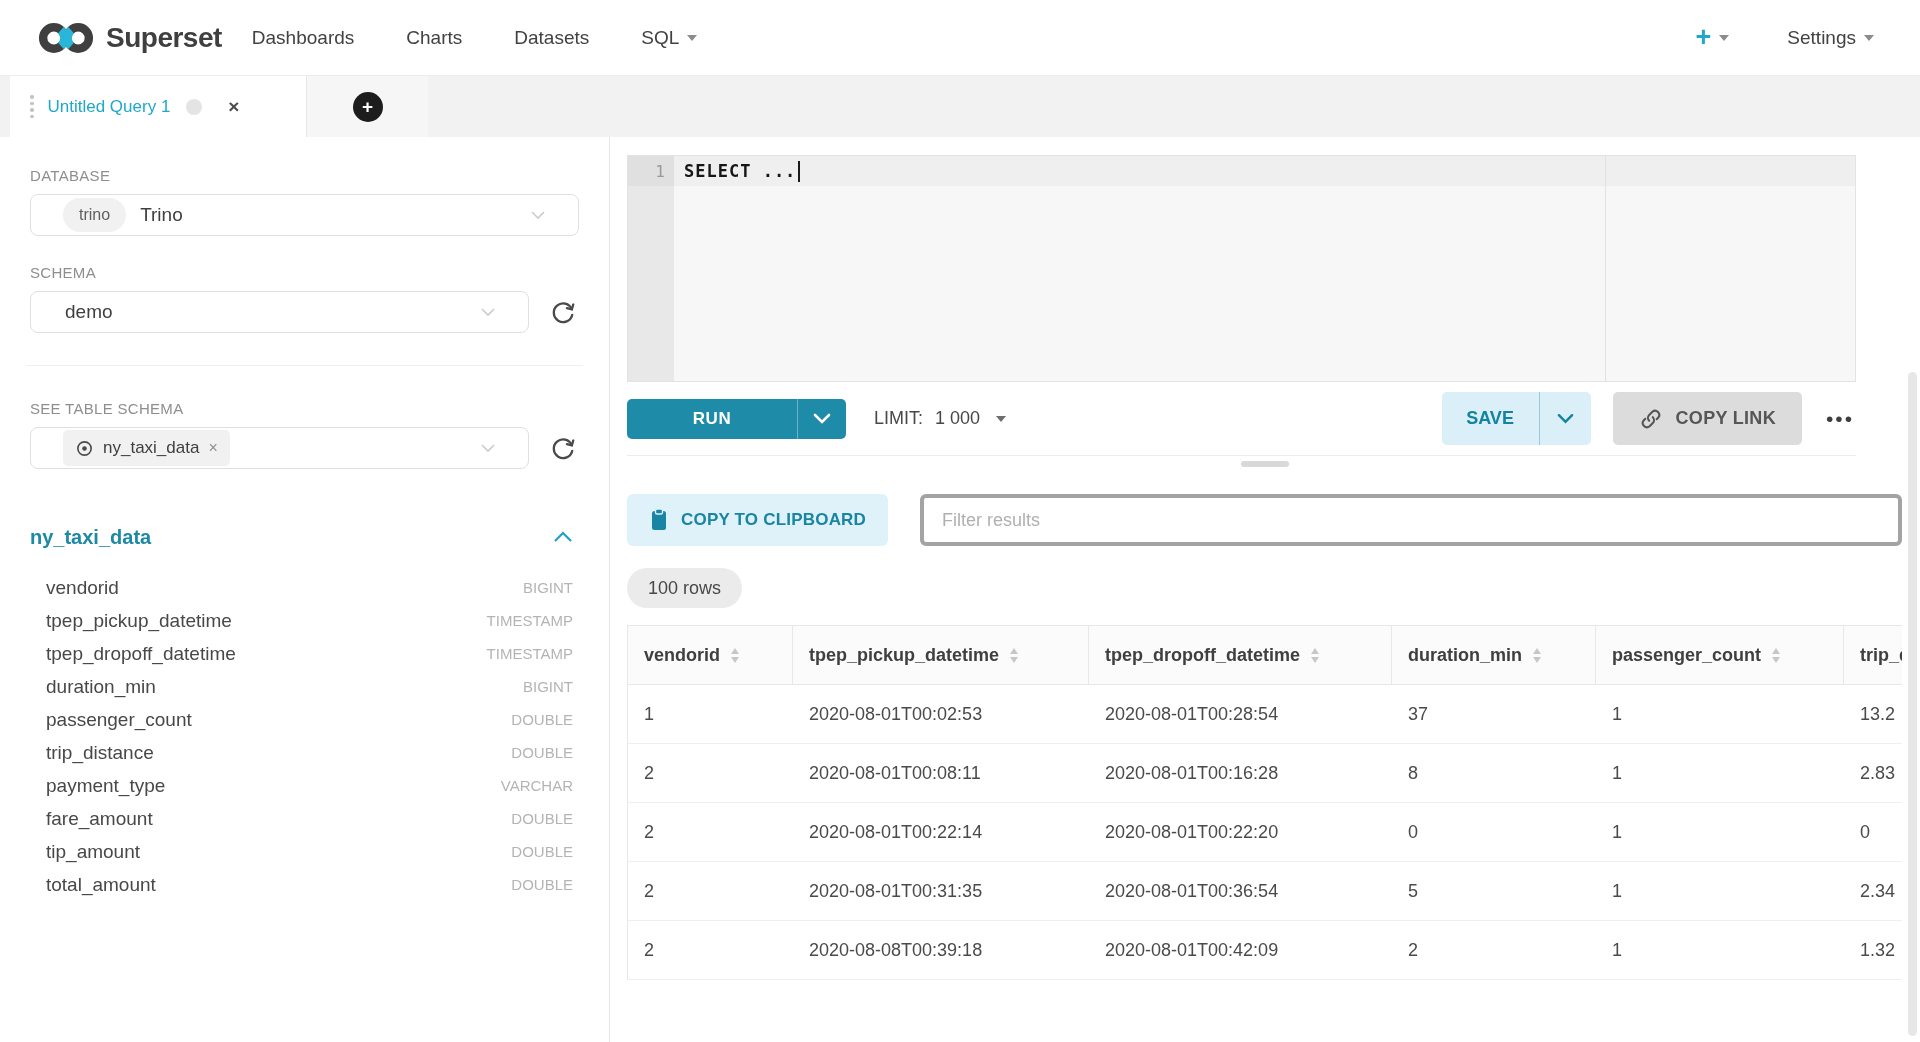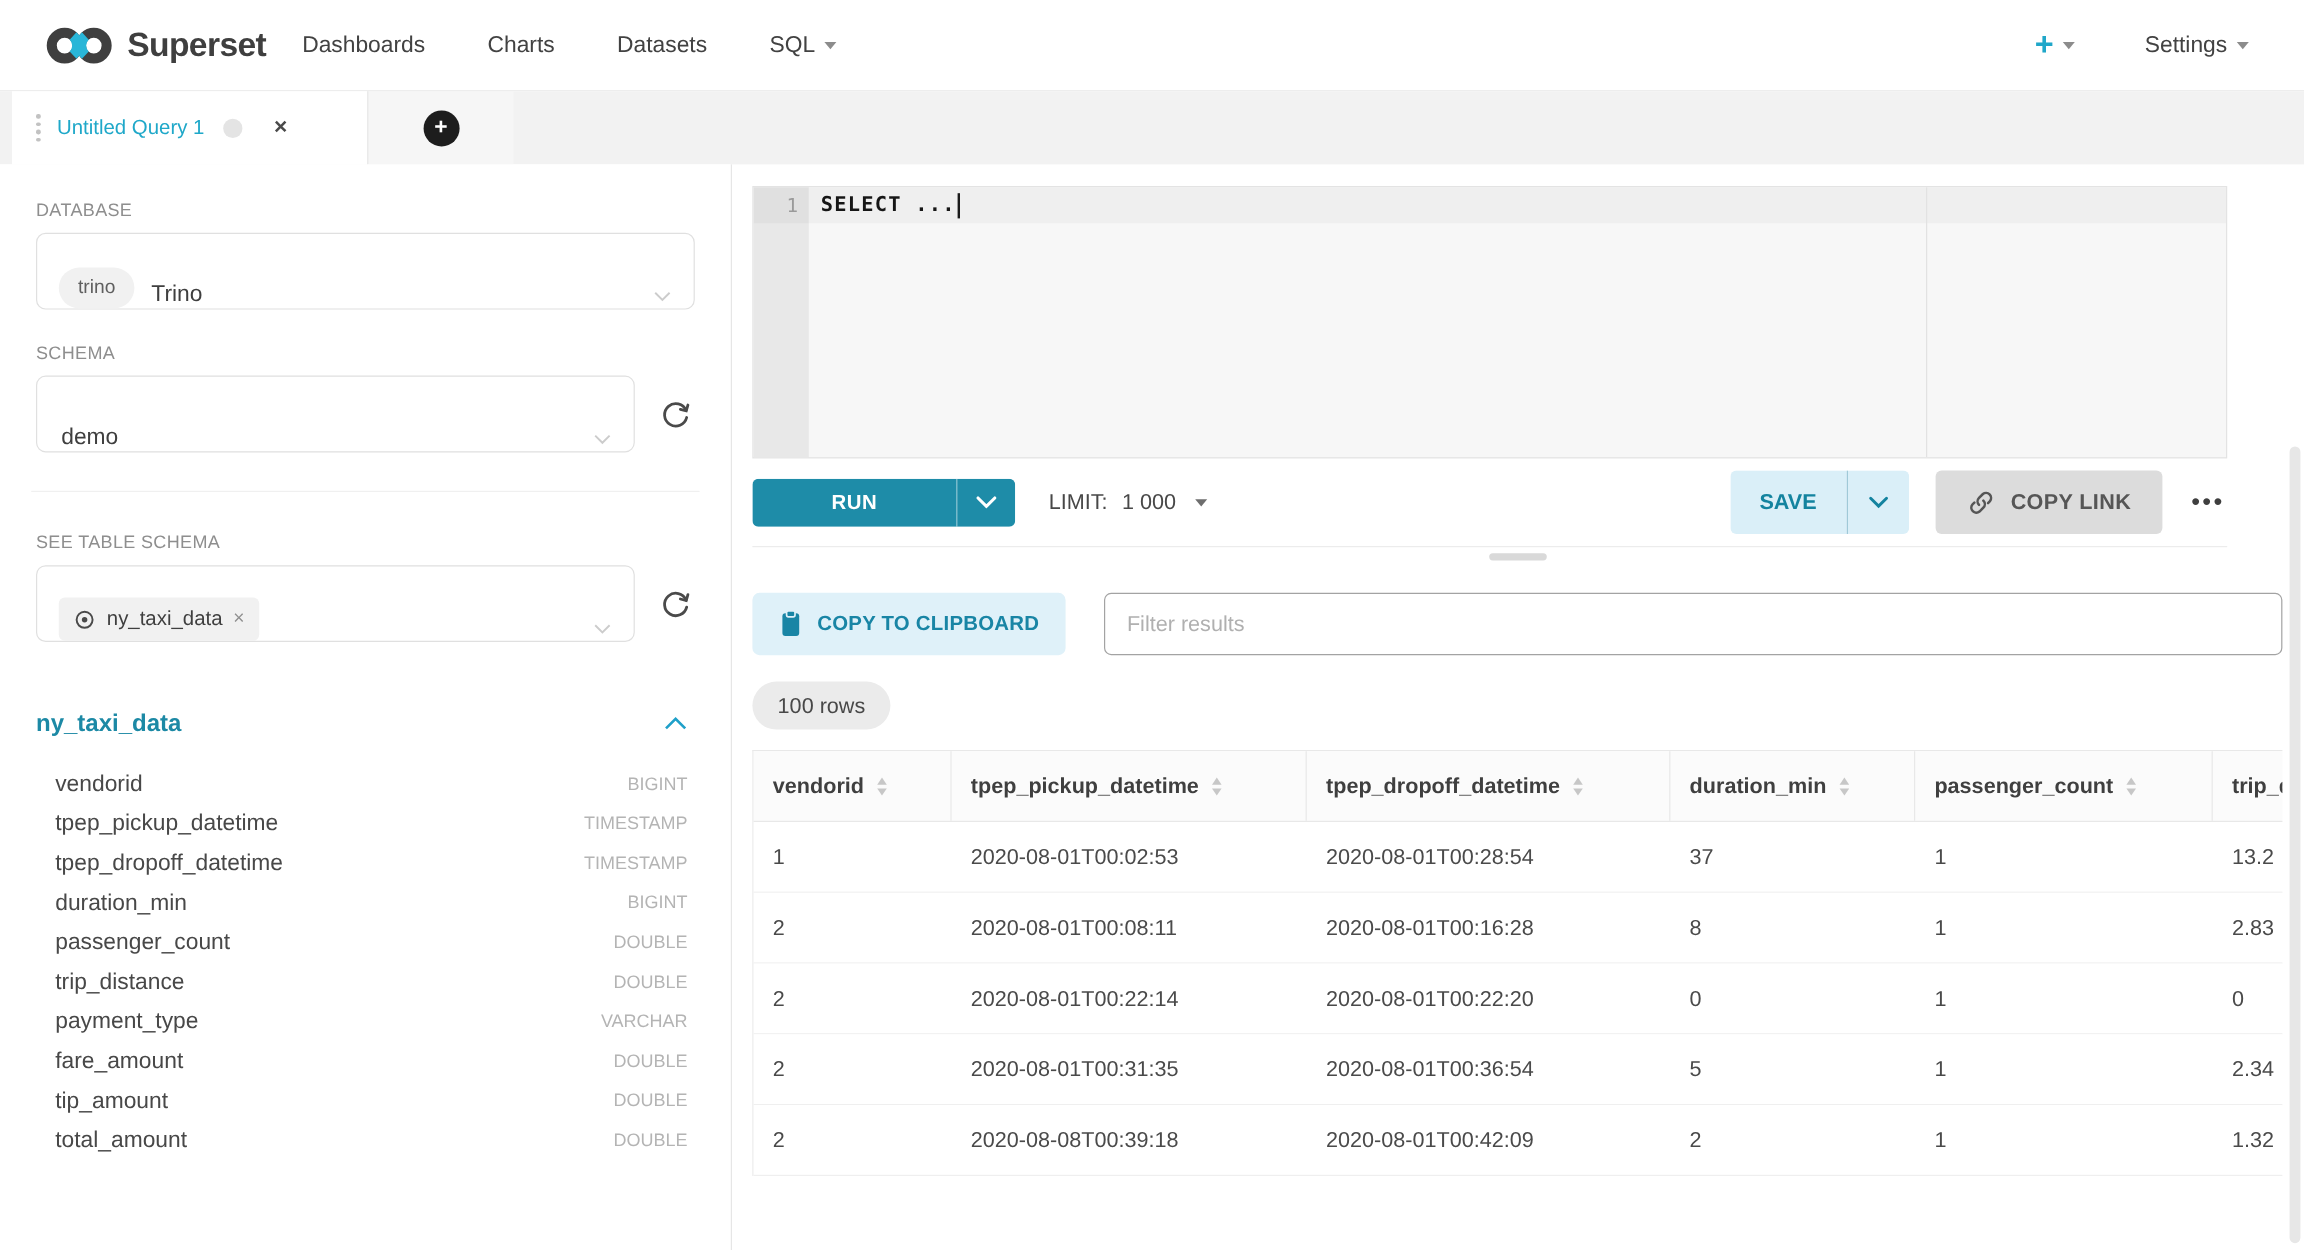--- a/index.html
+++ b/index.html
@@ -36,22 +36,22 @@
     cursor:pointer; line-height:1; }
 
   
   .content { flex:1; display:flex; min-height:0; }
   .sidebar { width:609px; flex:none; padding:30px 30px 0 30px; background:#fff; }
   .vdivider { width:1px; background:#e6e6e6; flex:none; }
   .main { flex:1; min-width:0; padding:18px 18px 0 17px; position:relative; }
 
   
   .side-label { font-size:15px; color:#8e8e8e; letter-spacing:0.3px; margin-bottom:10px; }
-  .select { height:64px; border:1px solid #e0e0e0; border-radius:8px; background:#fff;
-    display:flex; align-items:flex-end; padding:0 18px; cursor:pointer; position:relative; }
+  .select { height:42px; border:1px solid #e0e0e0; border-radius:8px; background:#fff;
+    display:flex; align-items:center; padding:0 32px; cursor:pointer; position:relative; }
   .select .chev { margin-left:auto; }
   .sel-row { display:flex; align-items:center; gap:18px; }
   .sel-row .select { flex:1; }
   .pill { background:#f1f1f1; border-radius:17px; height:34px; display:flex; align-items:center;
     padding:0 16px; font-size:16px; color:#5f5f5f; }
   .sel-value { font-size:19px; color:#3f3f3f; margin-left:14px; }
   .sel-value.alone { margin-left:2px; }
   .tagpill { background:#f1f1f1; border-radius:5px; height:36px; display:flex; align-items:center;
     gap:9px; padding:0 12px; font-size:17px; color:#3f3f3f; }
   .tagpill .tag-x { color:#8f8f8f; font-size:16px; cursor:pointer; }
@@ -107,21 +107,21 @@
   .rtabs { display:flex; gap:42px; padding:6px 20px 0 20px; border-bottom:1px solid #e6e6e6; }
   .rtab { font-size:17px; color:#484848; padding:8px 2px 15px 2px; cursor:pointer;
     border-bottom:4px solid transparent; white-space:nowrap; }
   .rtab.active { border-bottom-color:#42507e; }
 
   
   .actions { display:flex; align-items:flex-start; margin-top:22px;gap:16px; }
   .clip-btn { height:52px; background:#dff1f9; border-radius:6px; display:flex; align-items:center;
     gap:12px; padding:0 22px; cursor:pointer; flex:none; }
   .clip-label { font-size:17px; font-weight:bold; color:#1985a5; letter-spacing:0.2px; }
-  .filter-input { flex:1; height:52px; margin-left:16px; border:1px solid #a3a3a3; border-radius:6px;
+  .filter-input { flex:1; height:52px; margin-left:16px; border:4px solid #a3a3a3; border-radius:6px;
     font-size:18px; color:#424242; padding:0 18px; outline:none; font-family:"Liberation Sans", sans-serif; }
   .filter-input::placeholder { color:#b0b0b0; }
   .badge-row { margin-top:22px; }
   .rows-badge { display:inline-flex; align-items:center; height:40px; padding:0 21px;
     background:#ebebeb; border-radius:20px; font-size:18px; color:#484848; }
 
   
   .rtable { margin-top:17px; border-top:1px solid #e8e8e8; border-left:1px solid #e8e8e8; }
   .rt-head { display:flex; background:#fbfbfb; border-bottom:1px solid #e8e8e8; }
   .rt-hcell { height:58px; display:flex; align-items:center; padding-left:16px;

